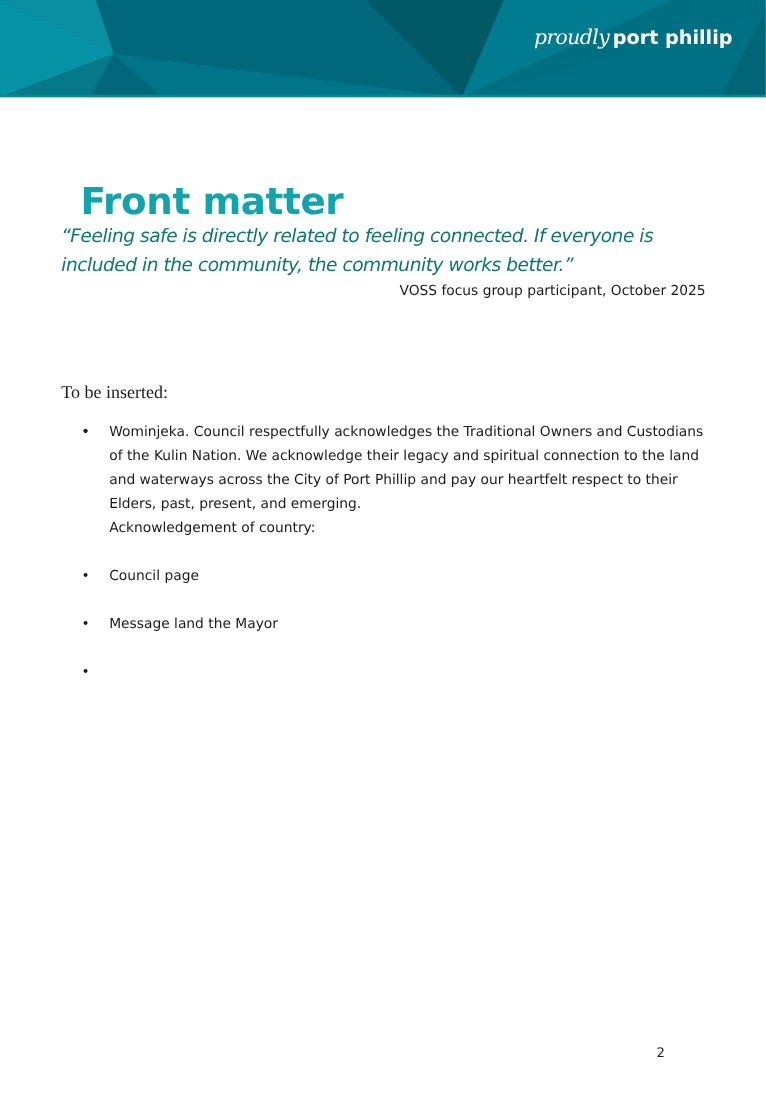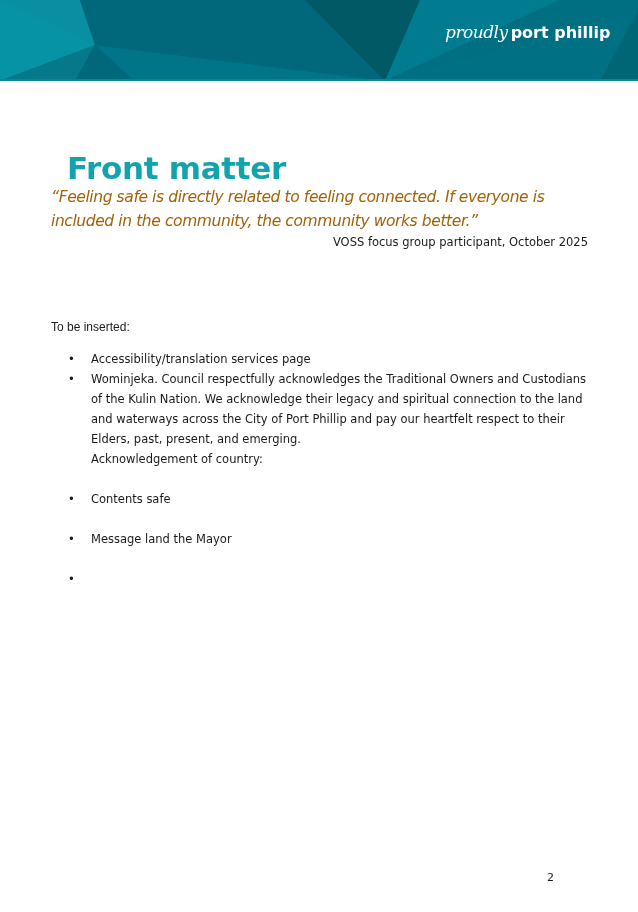--- a/index.html
+++ b/index.html
@@ -7,24 +7,24 @@
          font-family:"Liberation Sans", sans-serif; color:#1a1a1a; }
   .banner { position:absolute; left:0; top:0; width:638px; height:81px; overflow:hidden; background:#006a7a; }
   .banner svg { position:absolute; left:0; top:0; }
   .banner-line { position:absolute; left:0; top:79px; width:638px; height:2px; background:#0a8796; }
   .logo { position:absolute; left:445px; top:22px; color:#ffffff; white-space:nowrap; }
   .logo .script { font-family:"DejaVu Serif", serif; font-style:italic; font-size:17px; letter-spacing:-0.5px; }
   .logo .bold { font-family:"DejaVu Sans", sans-serif; font-weight:bold; font-size:16px; margin-left:3px; }
   .title { position:absolute; left:51px; top:134px; margin:16px; font-family:"DejaVu Sans", sans-serif;
            font-weight:bold; font-size:31px; color:#12a3ad; letter-spacing:-0.3px; }
   .quote { position:absolute; left:51px; top:185px; width:560px; font-family:"DejaVu Sans", sans-serif;
-           font-style:italic; font-size:15.5px; line-height:24px; color:#a16207; letter-spacing:-0.4px; }
+           font-style:italic; font-size:15.5px; line-height:24px; color:#0f766e; letter-spacing:-0.4px; }
   .attribution { position:absolute; right:50px; top:235px; font-family:"DejaVu Sans", sans-serif;
                  font-size:11.5px; color:#1a1a1a;margin-left:46px; }
-  .intro { position:absolute; left:51px; top:320px; font-family:Liberation Sans, sans-serif; font-size:12px; }
+  .intro { position:absolute; left:51px; top:320px; font-family:Liberation Serif, serif; font-size:15px; }
   .list { position:absolute; left:51px; top:349px; width:540px; margin:0; padding:0; list-style:none;
           font-family:"DejaVu Sans", sans-serif; font-size:11.5px; line-height:20px; }
   .list li { position:relative; padding-left:40px; }
   .list li .bullet { position:absolute; left:17px; top:0; }
   .list li.gap { margin-top:20px; }
   .page-number { position:absolute; left:547px; top:871px; font-family:"DejaVu Sans", sans-serif; font-size:11px; }
 </style>
 </head>
 <body>
 
@@ -52,30 +52,29 @@
 <h1 class="title">Front matter</h1>
 
 <div class="quote">“Feeling safe is directly related to feeling connected. If everyone is included in the community, the community works better.”</div>
 <div class="attribution">VOSS focus group participant, October 2025</div>
 
 <div class="intro">To be inserted:</div>
 
 <ul class="list">
   <li>
     <span class="bullet">•</span>
-    <span>Accessibility/translation services page</span>
   </li>
   <li>
     <span class="bullet">•</span>
     <div>Wominjeka. Council respectfully acknowledges the Traditional Owners and Custodians of the Kulin Nation. We acknowledge their legacy and spiritual connection to the land and waterways across the City of Port Phillip and pay our heartfelt respect to their Elders, past, present, and emerging.</div>
     <div>Acknowledgement of country:</div>
   </li>
   <li class="gap">
     <span class="bullet">•</span>
-    <span>Contents safe</span>
+    <span>Council page</span>
   </li>
   <li class="gap">
     <span class="bullet">•</span>
     <span>Message land the Mayor</span>
   </li>
   <li class="gap">
     <span class="bullet">•</span>
   </li>
 </ul>
 

